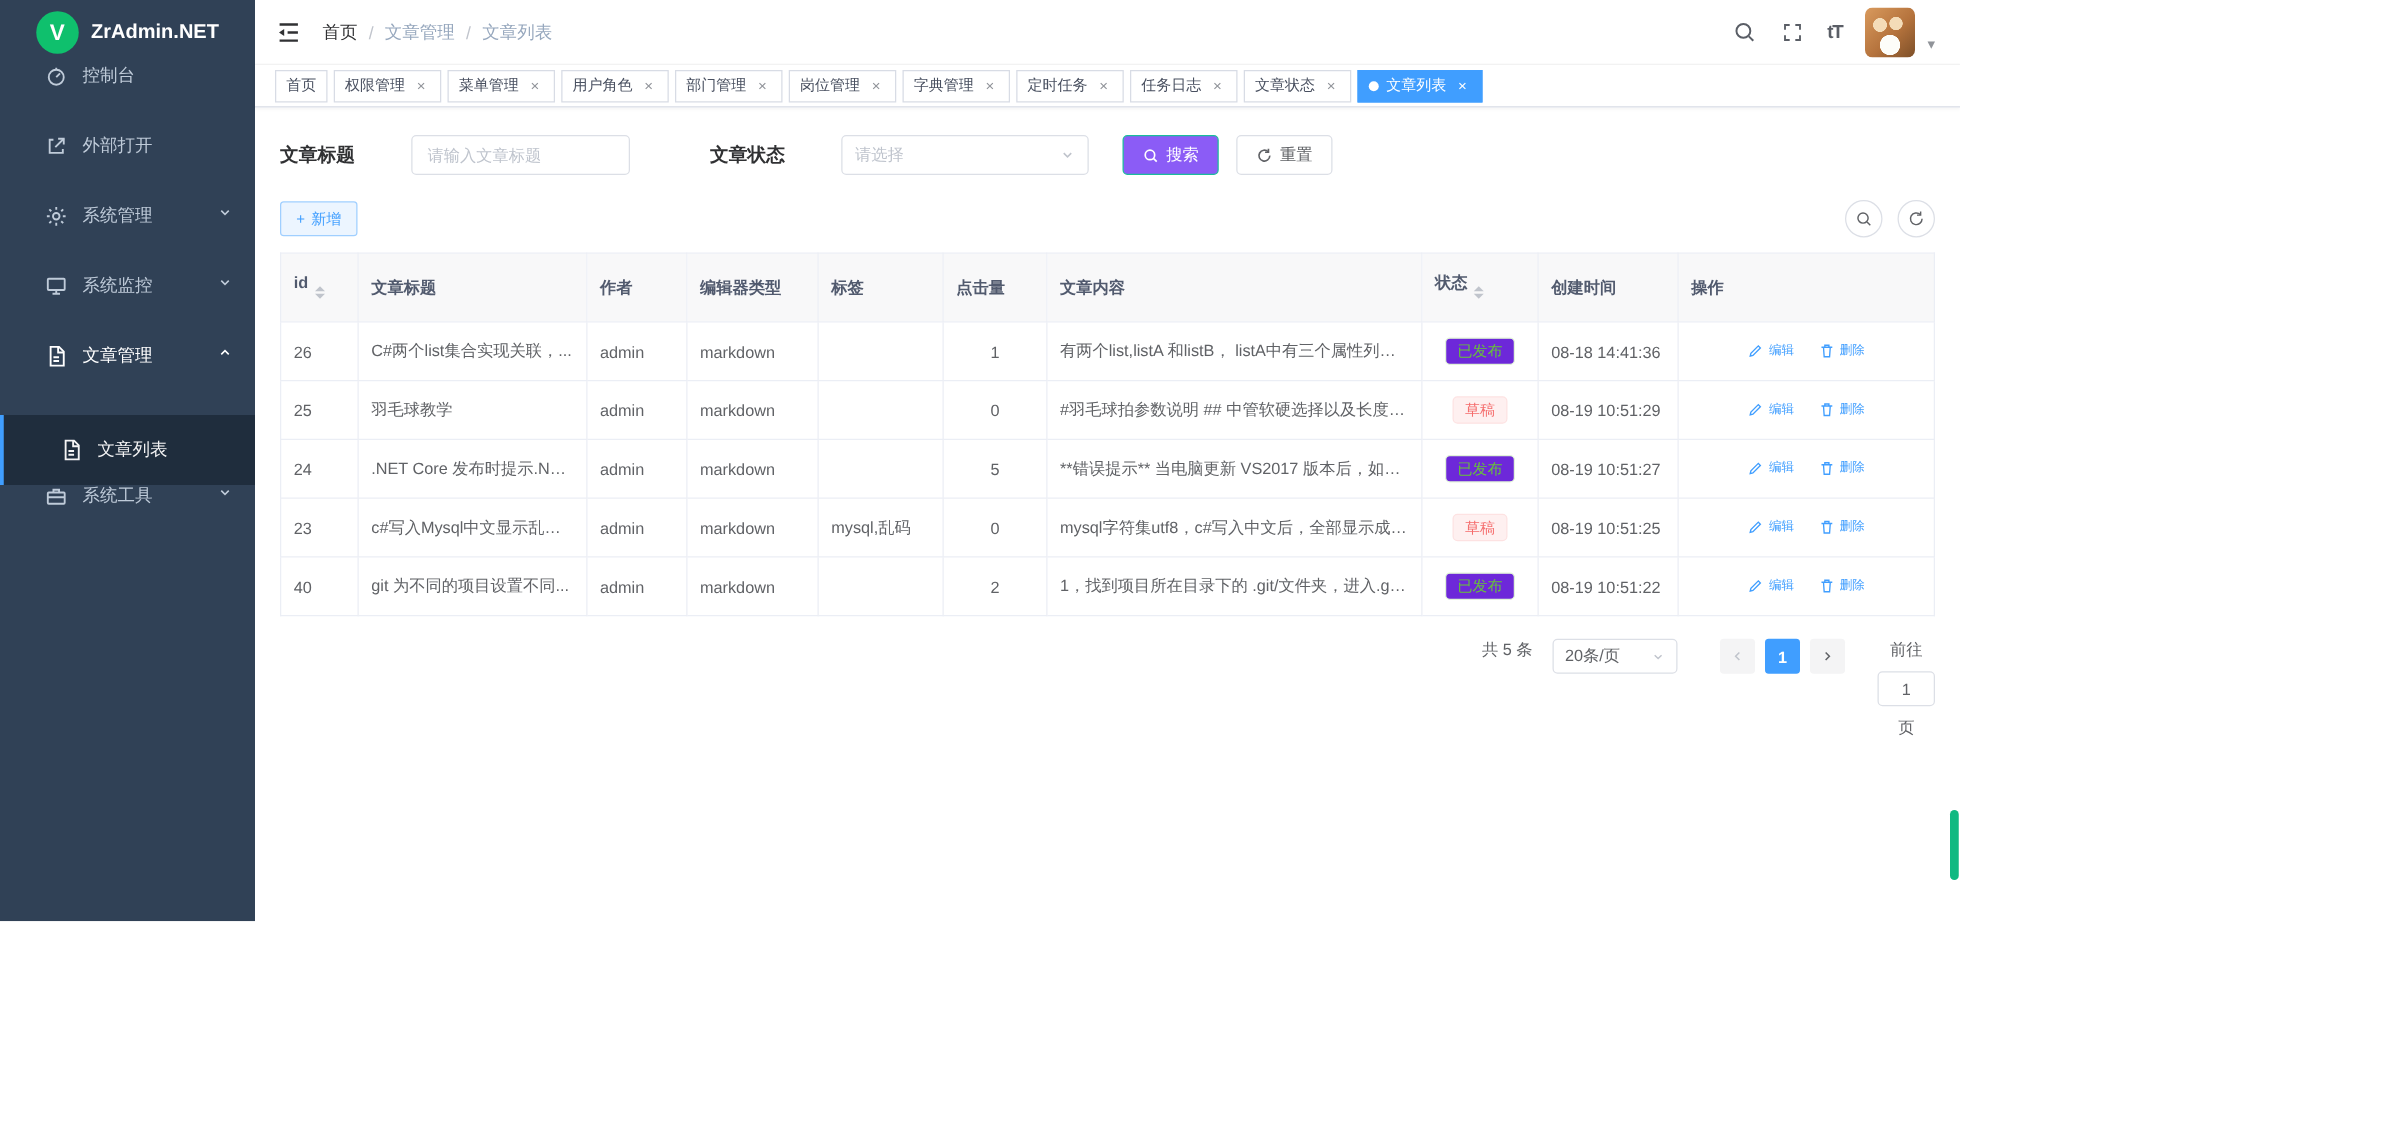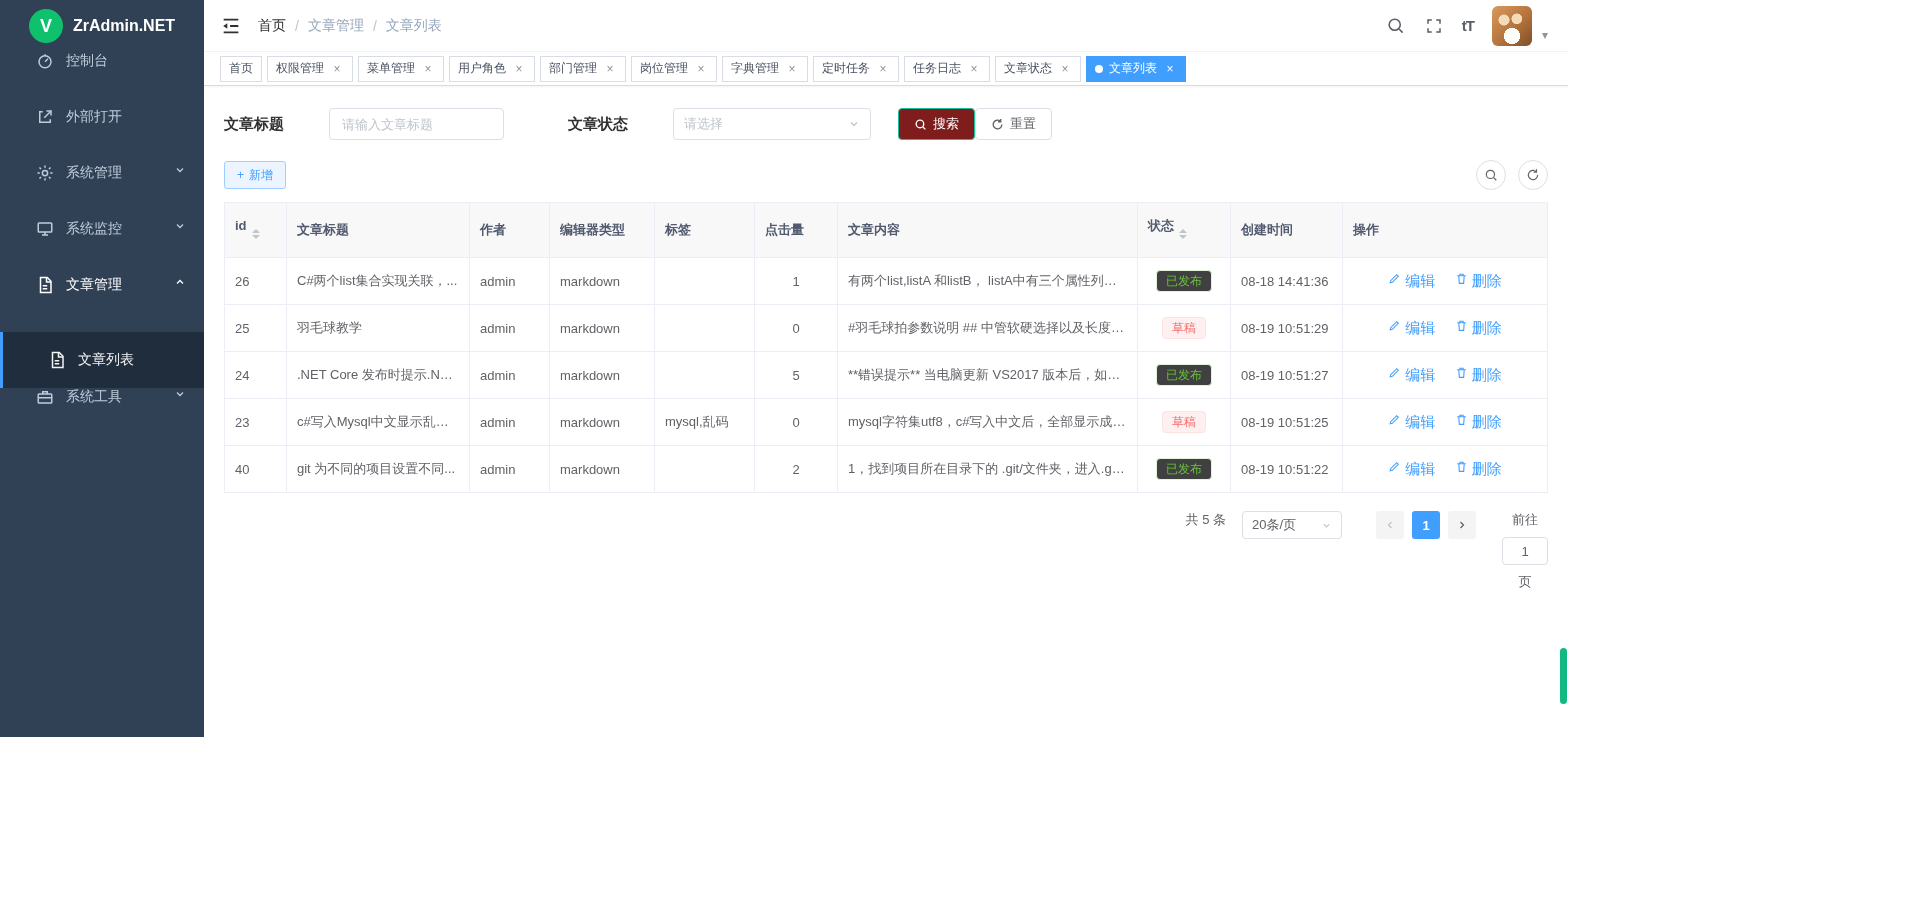--- a/index.html
+++ b/index.html
@@ -51,21 +51,21 @@
   
   .filter-row { display:flex; align-items:center; margin:22px 20px 0 20px; }
   .filter-label { font-size:15px; font-weight:bold; color:#303133; margin-right:45px; white-space:nowrap; }
   .text-input { width:175px; height:32px; border:1px solid #dcdfe6; border-radius:4px; padding:0 12px; font-size:13px; color:#606266; outline:none; }
   .text-input::placeholder { color:#bfc4cd; }
   .fake-select { width:198px; height:32px; border:1px solid #dcdfe6; border-radius:4px; padding:0 10px; display:flex; align-items:center; justify-content:space-between; color:#bfc4cd; font-size:13px; cursor:pointer; background:#fff; }
   .fake-select .sel-chev { width:12px; height:12px; color:#c0c4cc; }
   .gap-64 { width:64px; }
   .gap-27 { width:27px; }
   .btn { height:32px; border-radius:4px; font-size:13px; display:inline-flex; align-items:center; gap:6px; cursor:pointer; padding:0 15px; border:1px solid transparent; }
-  .btn-search { background:#7f1d1d; color:#fff; border-color:#1abc9c; }
+  .btn-search { background:#8b5cf6; color:#fff; border-color:#1abc9c; margin-right:14px; }
   .btn-reset { background:#fff; color:#606266; border-color:#dcdfe6; }
   .btn .bi { width:13px; height:13px; }
 
   
   .toolbar-row { display:flex; align-items:center; justify-content:space-between; margin:20px 20px 12px 20px; }
   .btn-add { height:28px; padding:0 12px; border-radius:3px; background:#ecf5ff; border:1px solid #a0cfff; color:#409eff; font-size:12px; display:inline-flex; align-items:center; gap:5px; cursor:pointer; }
   .right-tools { display:flex; align-items:center; }
   .circle-btn { width:30px; height:30px; border-radius:50%; border:1px solid #dcdfe6; background:#fff; color:#606266; display:flex; align-items:center; justify-content:center; margin-left:12px; cursor:pointer; }
   .circle-btn svg { width:14px; height:14px; }
 
@@ -75,23 +75,23 @@
   .data-table th, .data-table td { border:1px solid #ebeef5; overflow:hidden; }
   .data-table th { background:#f8f8f9; color:#515a6e; font-weight:bold; text-align:left; padding:14px 10px; font-size:13px; cursor:default; }
   .data-table th.sortable { cursor:pointer; }
   .data-table td { padding:12px 10px; background:#fff; }
   .center { text-align:center; }
   .ellip { display:block; white-space:nowrap; overflow:hidden; text-overflow:ellipsis; }
   .caret-wrap { display:inline-flex; flex-direction:column; margin-left:5px; vertical-align:-3px; }
   .caret-up { width:0; height:0; border:4px solid transparent; border-bottom-color:#c0c4cc; margin-bottom:2px; }
   .caret-down { width:0; height:0; border:4px solid transparent; border-top-color:#c0c4cc; }
   .status-tag { display:inline-block; height:22px; line-height:20px; padding:0 9px; border-radius:4px; font-size:12px; border:1px solid transparent; }
-  .tag-success { color:#67c23a; background:#404040; border-color:#e1f3d8; }
+  .tag-success { color:#67c23a; background:#6d28d9; border-color:#e1f3d8; }
   .tag-danger  { color:#f56c6c; background:#fef0f0; border-color:#fde2e2; }
-  .action-link { color:#409eff; display:inline-flex; align-items:flex-start; gap:4px; margin:0 8px; cursor:pointer; font-size:15px; text-decoration:none; }
+  .action-link { color:#409eff; display:inline-flex; align-items:flex-end; gap:4px; margin:0 8px; cursor:pointer; font-size:10px; text-decoration:none; }
   .action-link svg { width:13px; height:13px; }
 
   
   .pagination { display:flex; align-items:flex-start; justify-content:flex-end; margin:18px 20px 0 20px; font-size:13px; color:#606266; }
   .pg-total { margin-right:16px; }
   .page-size-select { width:100px; height:28px; border:1px solid #dcdfe6; border-radius:4px; display:flex; align-items:center; justify-content:space-between; padding:0 9px; color:#606266; font-size:13px; cursor:pointer; margin-right:26px; background:#fff; }
   .page-size-select .sel-chev { width:11px; height:11px; color:#c0c4cc; }
   .page-btn { min-width:28px; height:28px; background:#f4f4f5; border-radius:3px; display:flex; align-items:center; justify-content:center; color:#606266; cursor:pointer; margin-left:8px; }
   .page-btn svg { width:12px; height:12px; }
   .page-btn.disabled { color:#c0c4cc; cursor:default; }

